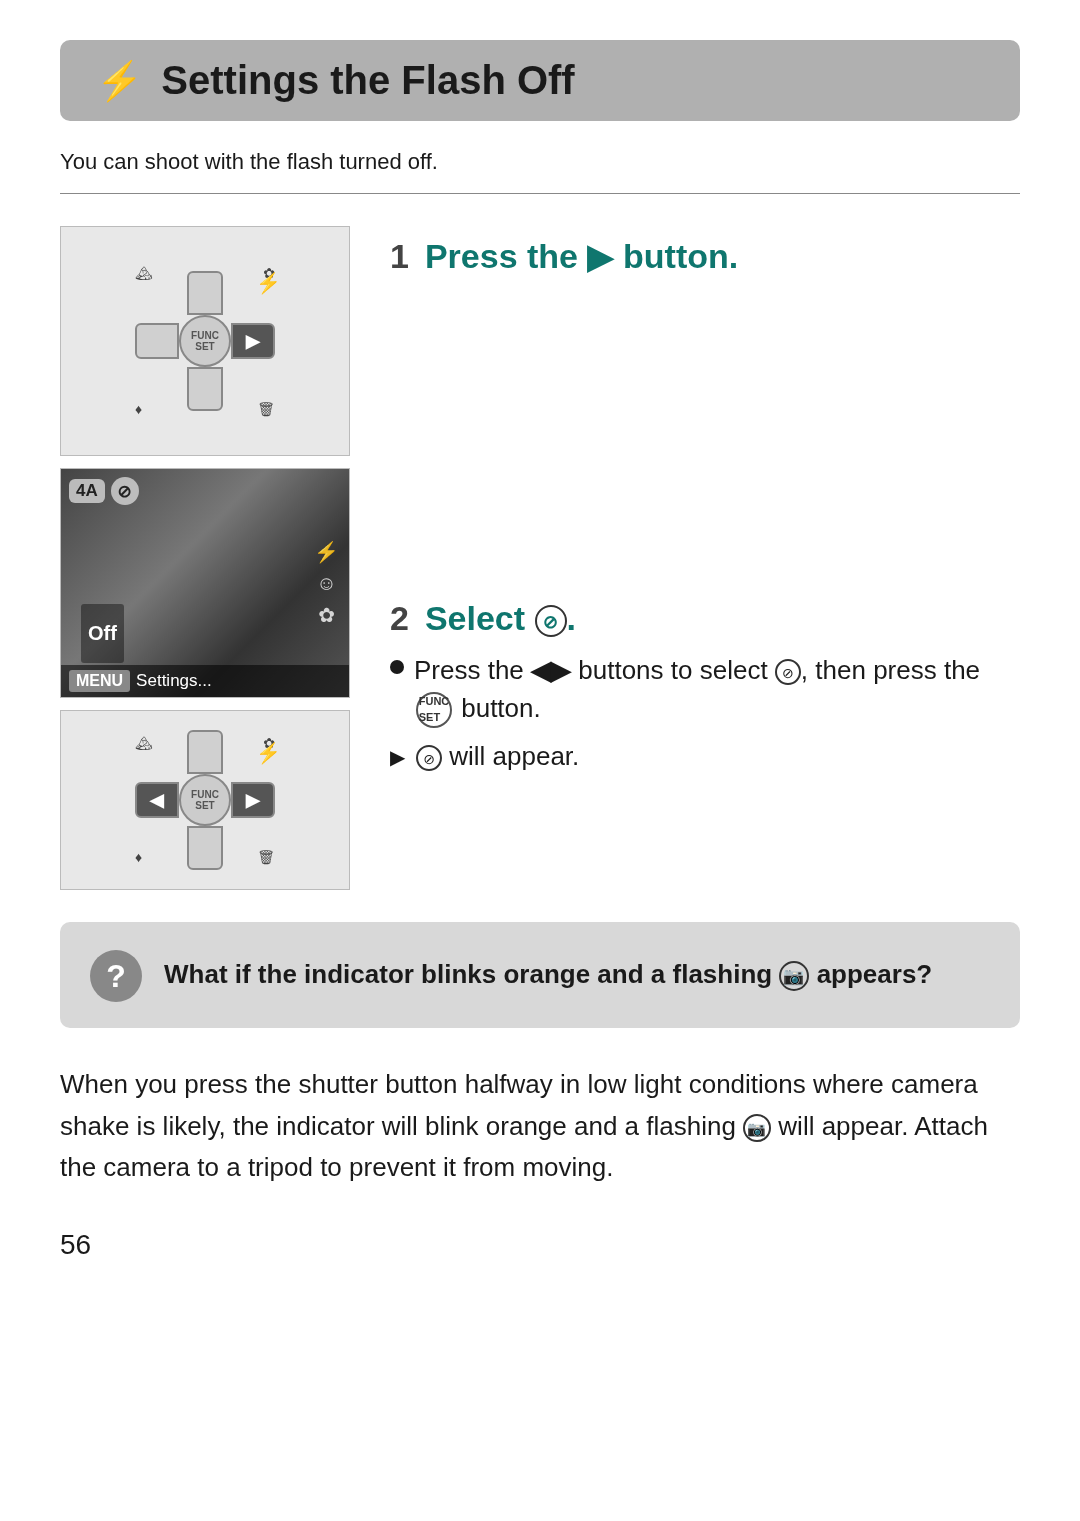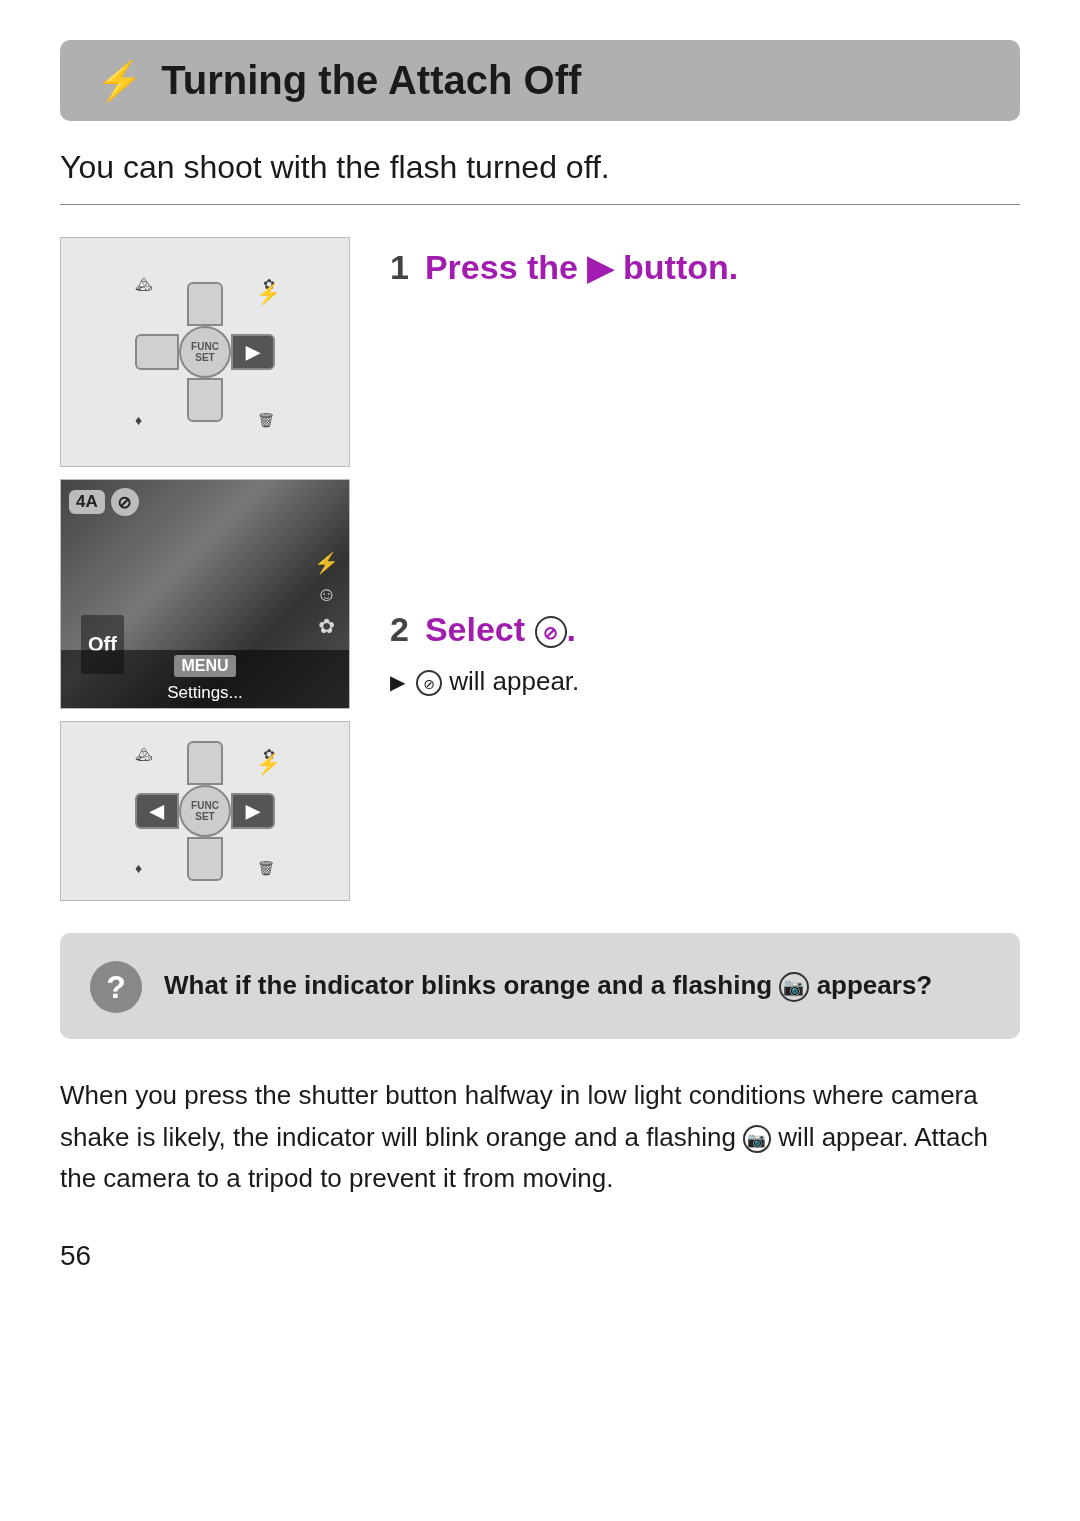--- a/index.html
+++ b/index.html
@@ -28,21 +28,21 @@
       font-weight: bold;
     }
     .header-title {
       font-size: 40px;
       font-weight: bold;
       color: #1a1a1a;
     }
 
     
     .page-subtitle {
-      font-size: 32px;
+      font-size: 22px;
       margin-bottom: 18px;
       color: #1a1a1a;
     }
 
     
     .divider {
       border: none;
       border-top: 1px solid #888;
       margin-bottom: 32px;
     }
@@ -166,21 +166,21 @@
     }
     .step-title-row {
       display: flex;
       align-items: center;
       gap: 8px;
       margin-bottom: 14px;
     }
     .step-title {
       font-size: 34px;
       font-weight: bold;
-      color: #a21caf;
+      color: #0f766e;
     }
     .bullet-list {
       list-style: none;
       padding: 0;
       margin: 0;
     }
     .bullet-item {
       display: flex;
       align-items: flex-start;
       gap: 10px;
@@ -224,21 +224,20 @@
     .scene-bottom-bar {
       position: absolute;
       bottom: 0; left: 0; right: 0;
       background: rgba(0,0,0,0.55);
       color: #fff;
       font-size: 18px;
       padding: 5px 8px;
       display: flex;
       align-items: center;
       gap: 6px;
-      flex-direction: column;
     }
     .menu-badge {
       background: #888;
       color: #fff;
       font-size: 16px;
       padding: 2px 7px;
       border-radius: 3px;
       font-weight: bold;
     }
     .off-label {
@@ -395,21 +394,21 @@
       gap: 12px;
       width: 290px;
       min-width: 290px;
     }
   </style>
 </head>
 <body>
 
 <div class="page-header">
   <span class="header-icon">⚡</span>
-  <span class="header-title">Turning the Attach Off</span>
+  <span class="header-title">Settings the Flash Off</span>
 </div>
 
 <p class="page-subtitle">You can shoot with the flash turned off.</p>
 <hr class="divider">
 
 <div class="steps-images-area">
 
   <div class="image-stack">
 
     <div class="image-panel tall">
@@ -498,20 +497,26 @@
 
     <div class="step-instruction" style="margin-top:30px;">
       <div class="step-title-row">
         <span class="step-number">2</span>
         <span class="step-title">
           <span>Select</span>&nbsp;<span style="display:inline-block;border:2px solid #333;border-radius:50%;width:32px;height:32px;text-align:center;line-height:30px;font-size:18px;vertical-align:middle;">⊘</span>.
         </span>
       </div>
       <ul class="bullet-list">
 
+        <li class="bullet-item">
+          <span class="bullet-dot"></span>
+          <span>
+            Press the <strong>◀▶</strong> buttons to select <span style="display:inline-block;border:2px solid #333;border-radius:50%;width:26px;height:26px;text-align:center;line-height:24px;font-size:14px;vertical-align:middle;">⊘</span>, then press the <span class="func-btn" style="font-size:11px;">FUNC<br>SET</span> button.
+          </span>
+        </li>
 
         <li class="bullet-item">
           <span class="triangle-bullet">▶</span>
           <span><span style="display:inline-block;border:2px solid #333;border-radius:50%;width:26px;height:26px;text-align:center;line-height:24px;font-size:14px;vertical-align:middle;">⊘</span> will appear.</span>
         </li>
 
       </ul>
     </div>
 
   </div>

